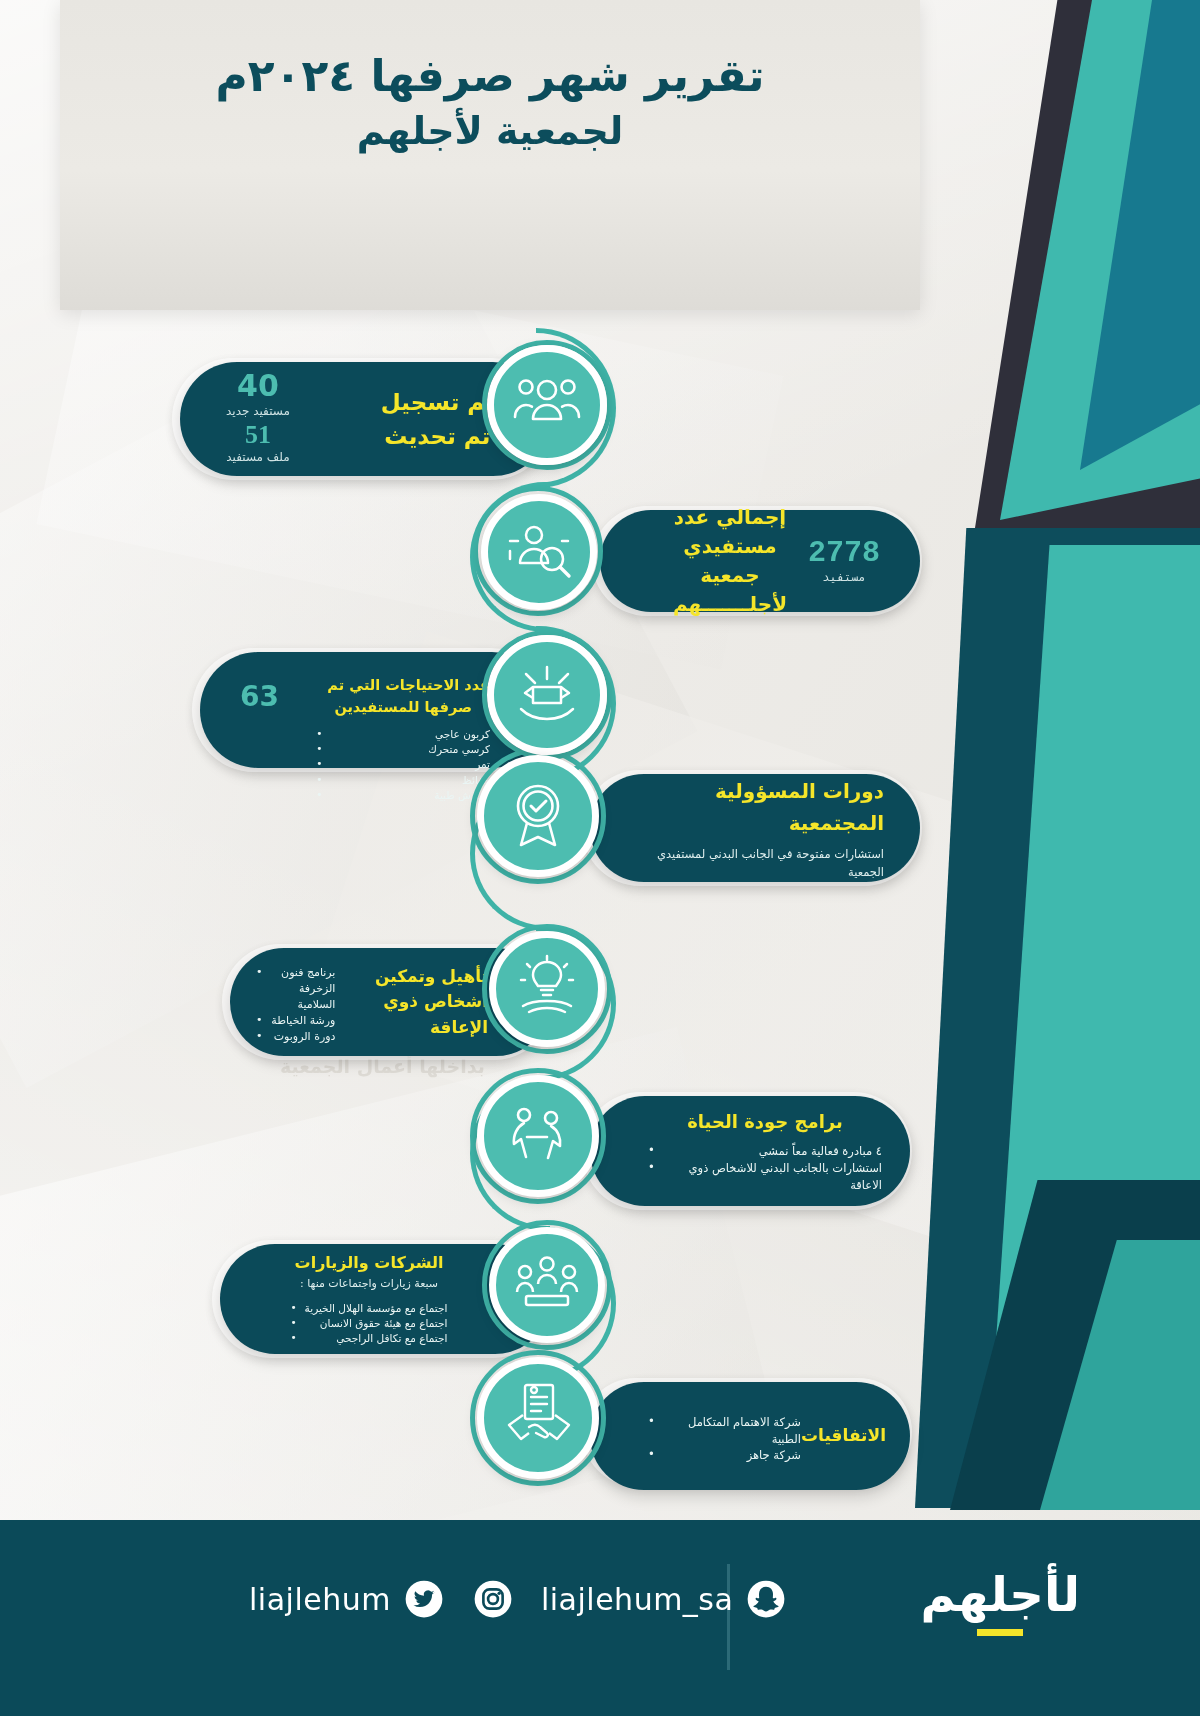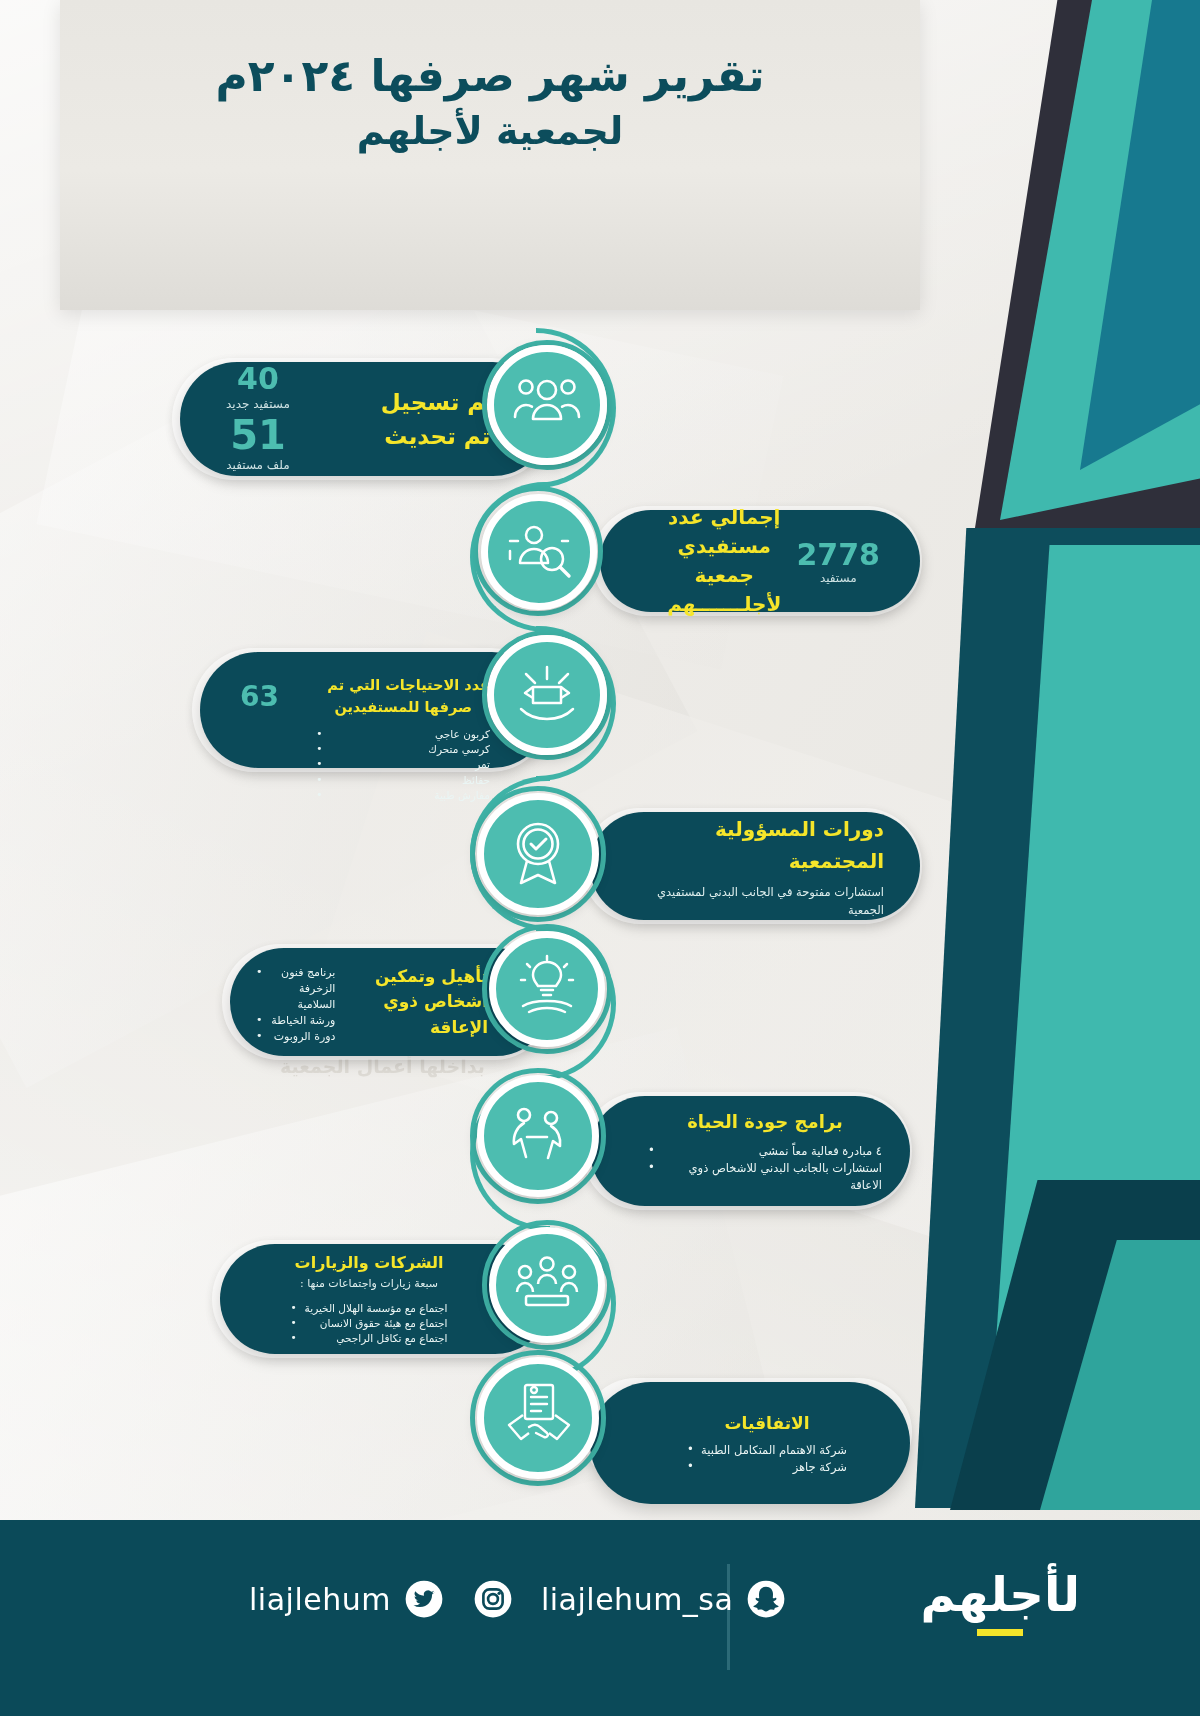--- a/index.html
+++ b/index.html
@@ -162,21 +162,21 @@
   <div class="row" style="top:30px;">
     <div class="card-halo" style="left:172px; top:28px; width:380px; height:122px;"></div>
     <div class="card" style="left:180px; top:32px; width:370px; height:114px; padding-inline-start:56px; padding-inline-end:46px; justify-content:space-between;">
       <div style="text-align:center;">
         <div style="font-size:23px; line-height:1.5;" class="c-title">تم تسجيل</div>
         <div style="font-size:23px; line-height:1.5;" class="c-title">تم تحديث</div>
       </div>
       <div style="text-align:center;">
         <div style="font-size:30px; line-height:1.05;" class="c-num">40</div>
         <div style="font-size:12px; line-height:1.6;" class="c-unit">مستفيد جديد</div>
-        <div style="font-size:40px; line-height:1.05;" class="c-num">51</div>
+        <div style="font-size:26px; line-height:1.05;font-family:Liberation Serif, serif;" class="c-num">51</div>
         <div style="font-size:12px; line-height:1.6;" class="c-unit">ملف مستفيد</div>
       </div>
     </div>
     <div class="ring" style="left:482px; top:10px; width:130px; height:130px;"></div>
     <div class="circle" style="left:487px; top:15px; width:120px; height:120px;">
       <span>
         <svg width="72" height="60" viewBox="0 0 72 60" fill="none" stroke="#ffffff" stroke-width="2.6">
           <circle cx="36" cy="17" r="9"></circle>
           <circle cx="15" cy="14" r="6.5"></circle>
             <circle cx="57" cy="14" r="6.5"></circle>
@@ -188,21 +188,21 @@
     </div>
   </div>
 
   <div class="row" style="top:178px;">
     <div class="card-halo" style="left:592px; top:28px; width:330px; height:110px;"></div>
     <div class="card" style="left:600px; top:32px; width:320px; height:102px; padding-inline-start:40px; padding-inline-end:52px; justify-content:space-between; flex-direction:row-reverse;">
       <div style="text-align:center;">
         <div style="font-size:20px; line-height:1.45;" class="c-title">إجمالي عدد مستفيدي</div>
         <div style="font-size:20px; line-height:1.45;" class="c-title">جمعية لأجلـــــــهم</div>
       </div>
-      <div style="text-align:center;">
+      <div style="text-align:center;font-family:Liberation Mono, monospace;">
         <div style="font-size:30px; line-height:1.1;" class="c-num">2778</div>
         <div style="font-size:12px;" class="c-unit">مستفيد</div>
       </div>
     </div>
     <div class="ring" style="left:473px; top:8px; width:130px; height:130px;"></div>
     <div class="circle" style="left:481px; top:16px; width:116px; height:116px;">
       <span>
         <svg width="70" height="62" viewBox="0 0 70 62" fill="none" stroke="#ffffff" stroke-width="2.5">
           <circle cx="30" cy="16" r="8"></circle>
           <path d="M16 44c0-8 6.3-14 14-14s14 6 14 14z" stroke-linejoin="round"></path>
@@ -236,21 +236,21 @@
         <svg width="72" height="64" viewBox="0 0 72 64" fill="none" stroke="#ffffff" stroke-width="2.5">
           <path d="M24 22l-9-9M48 22l9-9M36 18V6" stroke-linecap="round"></path>
           <path d="M22 26h28v16H22z" stroke-linejoin="round"></path>
           <path d="M22 26l-8 6 8 5M50 26l8 6-8 5" stroke-linejoin="round"></path>
           <path d="M10 48c6 6 14 10 26 10s20-4 26-10" stroke-linecap="round"></path>
         </svg>
       </span>
     </div>
   </div>
 
-  <div class="row" style="top:482px;padding-left:9px;">
+  <div class="row" style="top:444px;padding-left:9px;">
     <div class="card-halo" style="left:582px; top:26px; width:340px; height:116px;"></div>
     <div class="card" style="left:590px; top:30px; width:330px; height:108px; padding-inline-start:36px; padding-inline-end:56px; flex-direction:column; justify-content:center; align-items:center;">
       <div style="font-size:20px; line-height:1.6;" class="c-title">دورات المسؤولية المجتمعية</div>
       <div style="font-size:11.5px; line-height:1.6; margin-top:6px;" class="c-sub">استشارات مفتوحة في الجانب البدني لمستفيدي الجمعية</div>
     </div>
     <div class="ring" style="left:470px; top:4px; width:136px; height:136px;"></div>
     <div class="circle" style="left:477px; top:11px; width:122px; height:122px;">
       <span>
         <svg width="68" height="72" viewBox="0 0 68 72" fill="none" stroke="#ffffff" stroke-width="2.6">
           <circle cx="34" cy="28" r="20"></circle>
@@ -331,21 +331,21 @@
           <path d="M5 40c0-5 3.6-9 8-9s8 4 8 9" stroke-linejoin="round"></path>
           <path d="M49 40c0-5 3.6-9 8-9s8 4 8 9" stroke-linejoin="round"></path>
           <rect x="14" y="44" width="42" height="9" rx="2"></rect>
         </svg>
       </span>
     </div>
   </div>
 
   <div class="row" style="top:1052px;">
     <div class="card-halo" style="left:582px; top:26px; width:330px; height:108px;"></div>
-    <div class="card" style="left:590px; top:30px; width:320px; height:122px; padding-inline-start:24px; padding-inline-end:58px; flex-direction:column; justify-content:center; align-items:center;">
+    <div class="card" style="left:590px; top:30px; width:320px; height:108px; padding-inline-start:24px; padding-inline-end:58px; flex-direction:row; justify-content:center; align-items:center;">
       <div style="font-size:17px; line-height:1.5;" class="c-title">الاتفاقيات</div>
       <ul class="blist" style="font-size:11.5px; margin-top:6px; text-align:right;">
         <li>شركة الاهتمام المتكامل الطبية</li>
         <li>شركة جاهز</li>
       </ul>
     </div>
     <div class="ring" style="left:470px; top:-2px; width:136px; height:136px;"></div>
     <div class="circle" style="left:477px; top:5px; width:122px; height:122px;">
       <span>
         <svg width="70" height="70" viewBox="0 0 70 70" fill="none" stroke="#ffffff" stroke-width="2.4">

